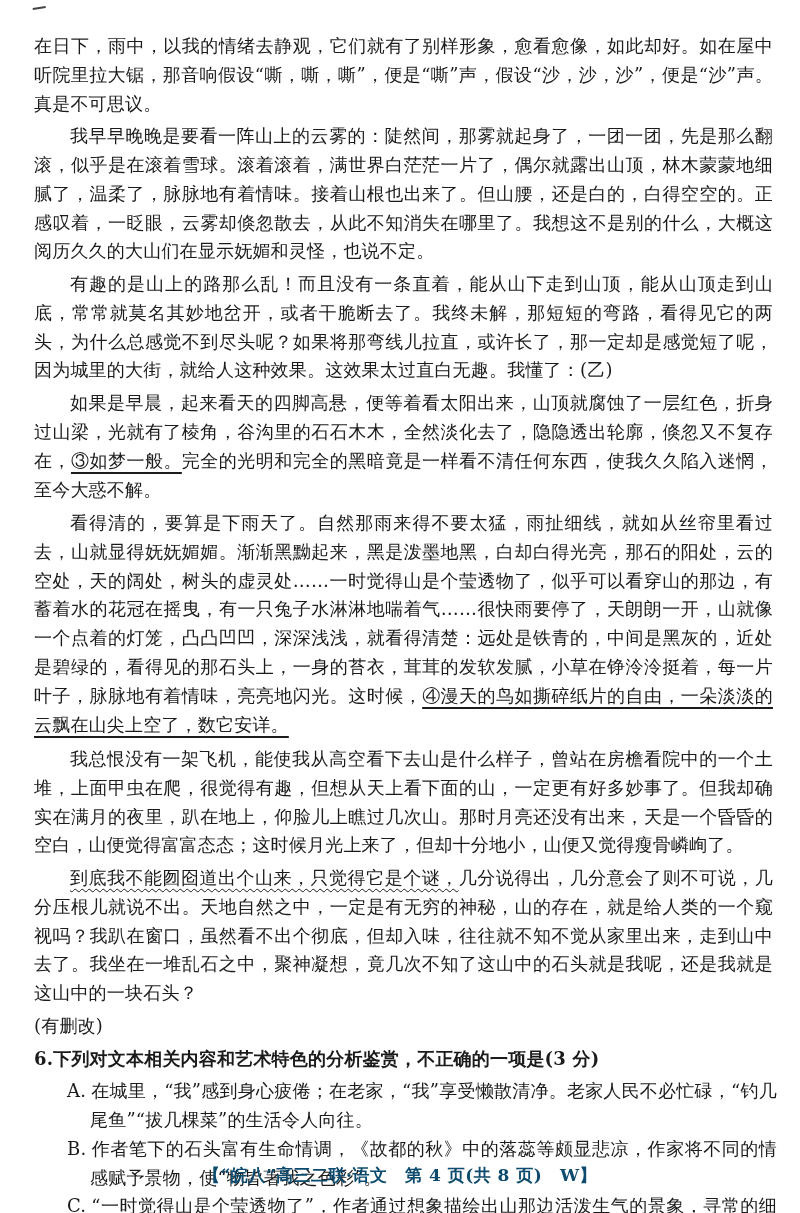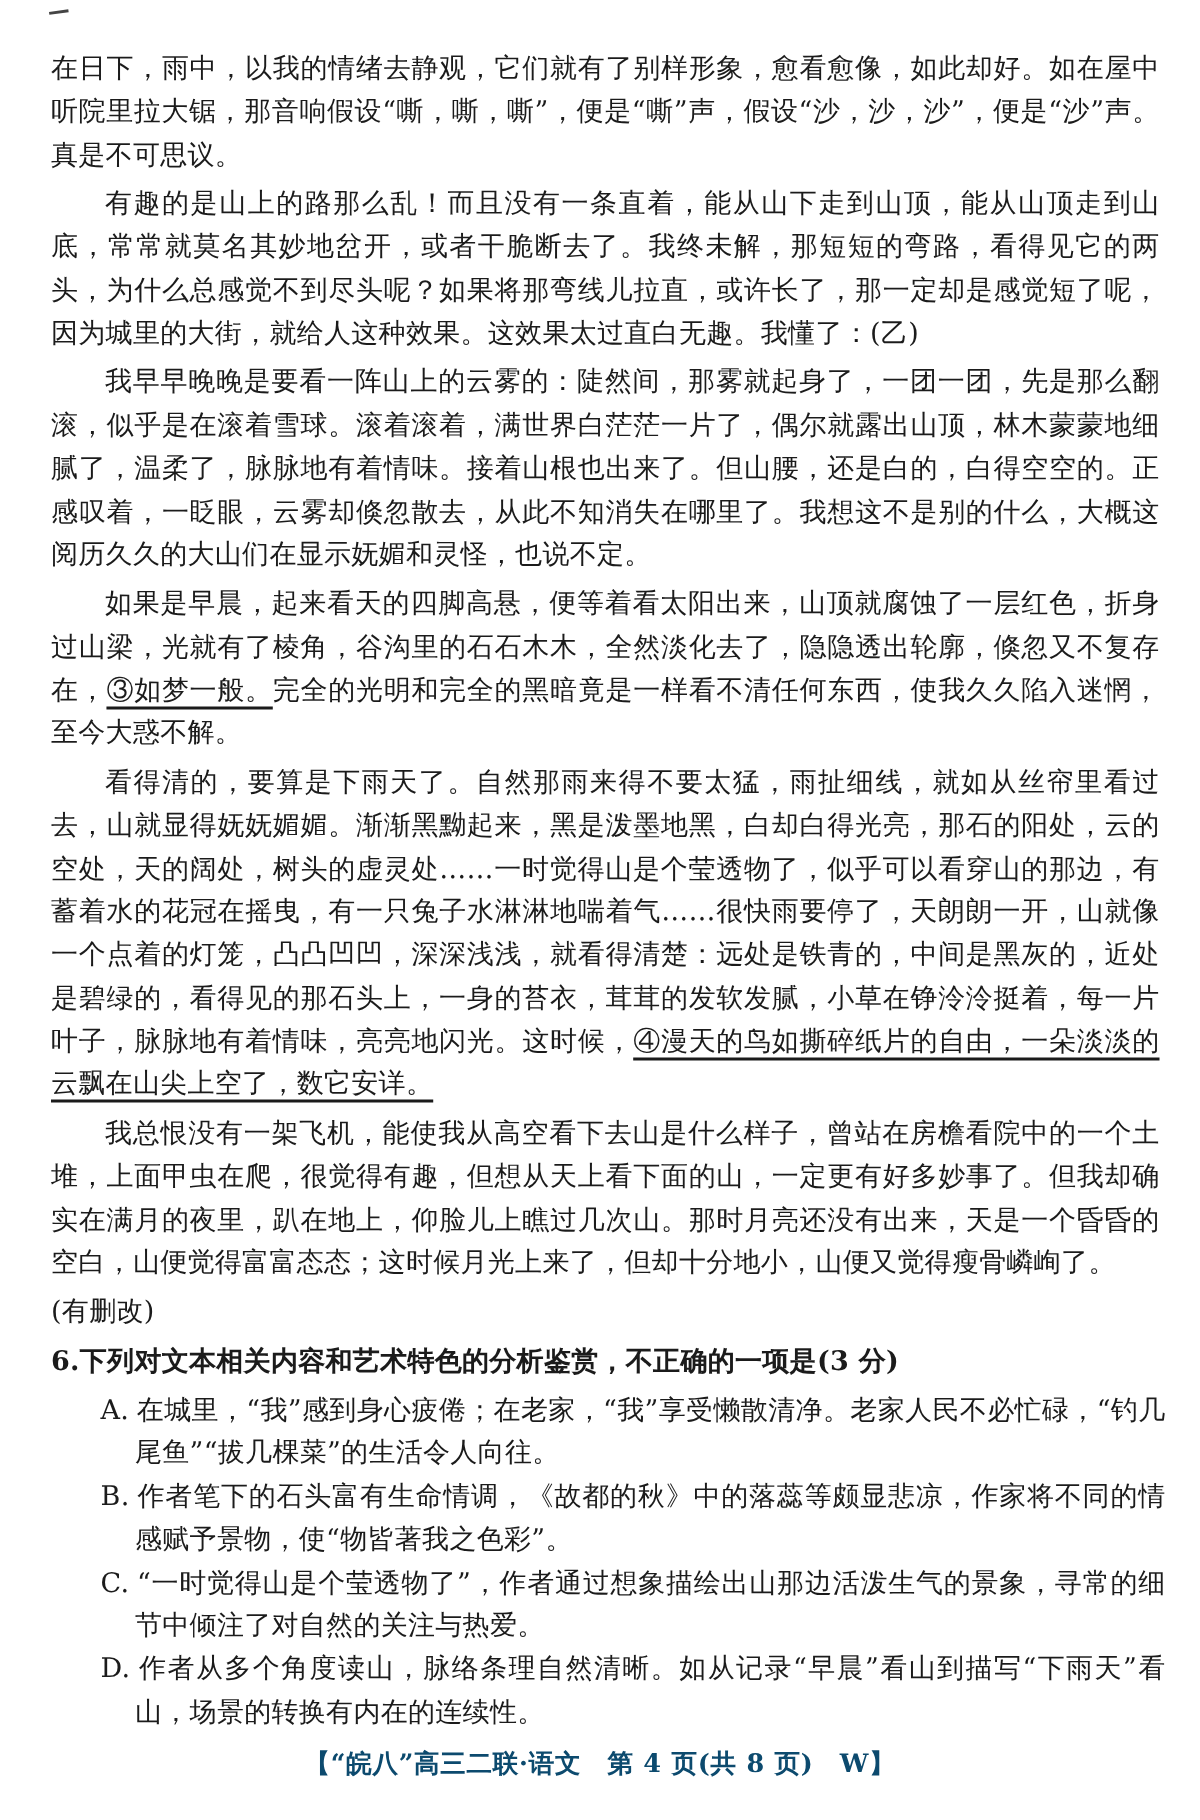--- a/index.html
+++ b/index.html
@@ -37,20 +37,21 @@
   p.para {
     margin: 4px;
     padding: 0;
   }
   p.para.indent { text-indent: 2em; }
   .u-line {
     text-decoration: underline;
     text-decoration-thickness: 1.5px;
     text-underline-offset: 5px;
     text-decoration-skip-ink: none;
+    font-family: Liberation Mono, monospace;
   }
   .u-wavy {
     text-decoration: underline wavy 1px;
     text-underline-offset: 4px;
     text-decoration-skip-ink: none;
   }
   .attribution {
     text-align: left;
     padding-right: 4px;
   }
@@ -73,25 +74,26 @@
   }
 </style>
 </head>
 <body>
 
 <div class="artifact"></div>
 
 <div class="page">
   <div>
       <p class="para"><span>在日下，雨中，以我的情绪去静观，它们就有了别样形象，愈看愈像，如此却好。如在屋中听院里拉大锯，那音响假设“嘶，嘶，嘶”，便是“嘶”声，假设“沙，沙，沙”，便是“沙”声。真是不可思议。</span></p>
+      <p class="para indent"><span>我早早晚晚是要看一阵山上的云雾的：陡然间，那雾就起身了，一团一团，先是那么翻滚，似乎是在滚着雪球。滚着滚着，满世界白茫茫一片了，偶尔就露出山顶，林木蒙蒙地细腻了，温柔了，脉脉地有着情味。接着山根也出来了。但山腰，还是白的，白得空空的。正感叹着，一眨眼，云雾却倏忽散去，从此不知消失在哪里了。我想这不是别的什么，大概这阅历久久的大山们在显示妩媚和灵怪，也说不定。</span></p>
       <p class="para indent"><span>有趣的是山上的路那么乱！而且没有一条直着，能从山下走到山顶，能从山顶走到山底，常常就莫名其妙地岔开，或者干脆断去了。我终未解，那短短的弯路，看得见它的两头，为什么总感觉不到尽头呢？如果将那弯线儿拉直，或许长了，那一定却是感觉短了呢，因为城里的大街，就给人这种效果。这效果太过直白无趣。我懂了：(乙)</span></p>
-      <p class="para indent"><span>我早早晚晚是要看一阵山上的云雾的：陡然间，那雾就起身了，一团一团，先是那么翻滚，似乎是在滚着雪球。滚着滚着，满世界白茫茫一片了，偶尔就露出山顶，林木蒙蒙地细腻了，温柔了，脉脉地有着情味。接着山根也出来了。但山腰，还是白的，白得空空的。正感叹着，一眨眼，云雾却倏忽散去，从此不知消失在哪里了。我想这不是别的什么，大概这阅历久久的大山们在显示妩媚和灵怪，也说不定。</span></p>
       <p class="para indent"><span>如果是早晨，起来看天的四脚高悬，便等着看太阳出来，山顶就腐蚀了一层红色，折身过山梁，光就有了棱角，谷沟里的石石木木，全然淡化去了，隐隐透出轮廓，倏忽又不复存在，</span><span class="u-line">③如梦一般。</span><span>完全的光明和完全的黑暗竟是一样看不清任何东西，使我久久陷入迷惘，至今大惑不解。</span></p>
       <p class="para indent"><span>看得清的，要算是下雨天了。自然那雨来得不要太猛，雨扯细线，就如从丝帘里看过去，山就显得妩妩媚媚。渐渐黑黝起来，黑是泼墨地黑，白却白得光亮，那石的阳处，云的空处，天的阔处，树头的虚灵处……一时觉得山是个莹透物了，似乎可以看穿山的那边，有蓄着水的花冠在摇曳，有一只兔子水淋淋地喘着气……很快雨要停了，天朗朗一开，山就像一个点着的灯笼，凸凸凹凹，深深浅浅，就看得清楚：远处是铁青的，中间是黑灰的，近处是碧绿的，看得见的那石头上，一身的苔衣，茸茸的发软发腻，小草在铮泠泠挺着，每一片叶子，脉脉地有着情味，亮亮地闪光。这时候，</span><span class="u-line">④漫天的鸟如撕碎纸片的自由，一朵淡淡的云飘在山尖上空了，数它安详。</span></p>
       <p class="para indent"><span>我总恨没有一架飞机，能使我从高空看下去山是什么样子，曾站在房檐看院中的一个土堆，上面甲虫在爬，很觉得有趣，但想从天上看下面的山，一定更有好多妙事了。但我却确实在满月的夜里，趴在地上，仰脸儿上瞧过几次山。那时月亮还没有出来，天是一个昏昏的空白，山便觉得富富态态；这时候月光上来了，但却十分地小，山便又觉得瘦骨嶙峋了。</span></p>
+      <p class="para indent"><span class="u-wavy">到底我不能囫囵道出个山来，只觉得它是个谜，</span><span>几分说得出，几分意会了则不可说，几分压根儿就说不出。天地自然之中，一定是有无穷的神秘，山的存在，就是给人类的一个窥视吗？我趴在窗口，虽然看不出个彻底，但却入味，往往就不知不觉从家里出来，走到山中去了。我坐在一堆乱石之中，聚神凝想，竟几次不知了这山中的石头就是我呢，还是我就是这山中的一块石头？</span></p>
     </div>
   <p class="para attribution">(有删改)</p>
   <div>
     <p class="para stem">6.下列对文本相关内容和艺术特色的分析鉴赏，不正确的一项是(3 分)</p>
     <div>
         <div class="option"><span class="opt-label">A.</span><span>在城里，“我”感到身心疲倦；在老家，“我”享受懒散清净。老家人民不必忙碌，“钓几尾鱼”“拔几棵菜”的生活令人向往。</span></div>
         <div class="option"><span class="opt-label">B.</span><span>作者笔下的石头富有生命情调，《故都的秋》中的落蕊等颇显悲凉，作家将不同的情感赋予景物，使“物皆著我之色彩”。</span></div>
         <div class="option"><span class="opt-label">C.</span><span>“一时觉得山是个莹透物了”，作者通过想象描绘出山那边活泼生气的景象，寻常的细节中倾注了对自然的关注与热爱。</span></div>
         <div class="option"><span class="opt-label">D.</span><span>作者从多个角度读山，脉络条理自然清晰。如从记录“早晨”看山到描写“下雨天”看山，场景的转换有内在的连续性。</span></div>
       </div>

